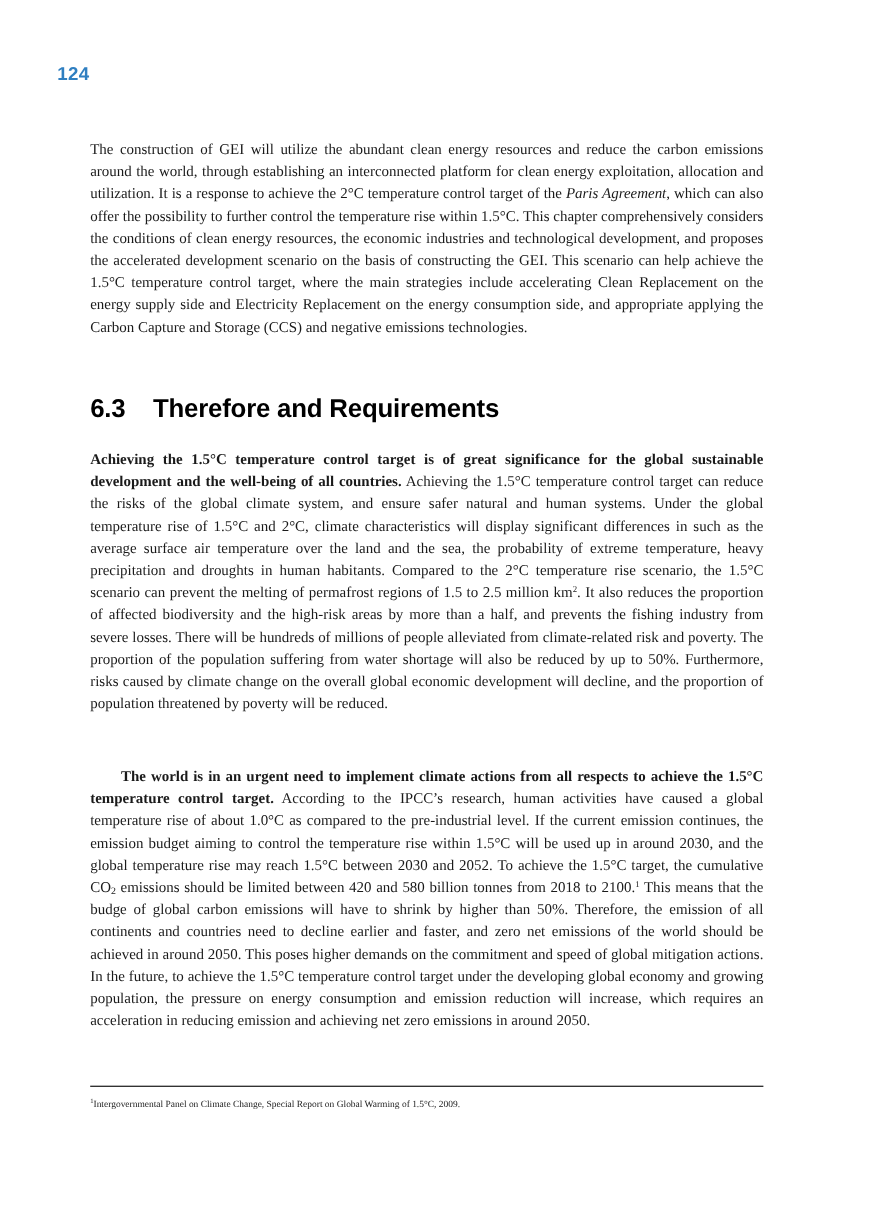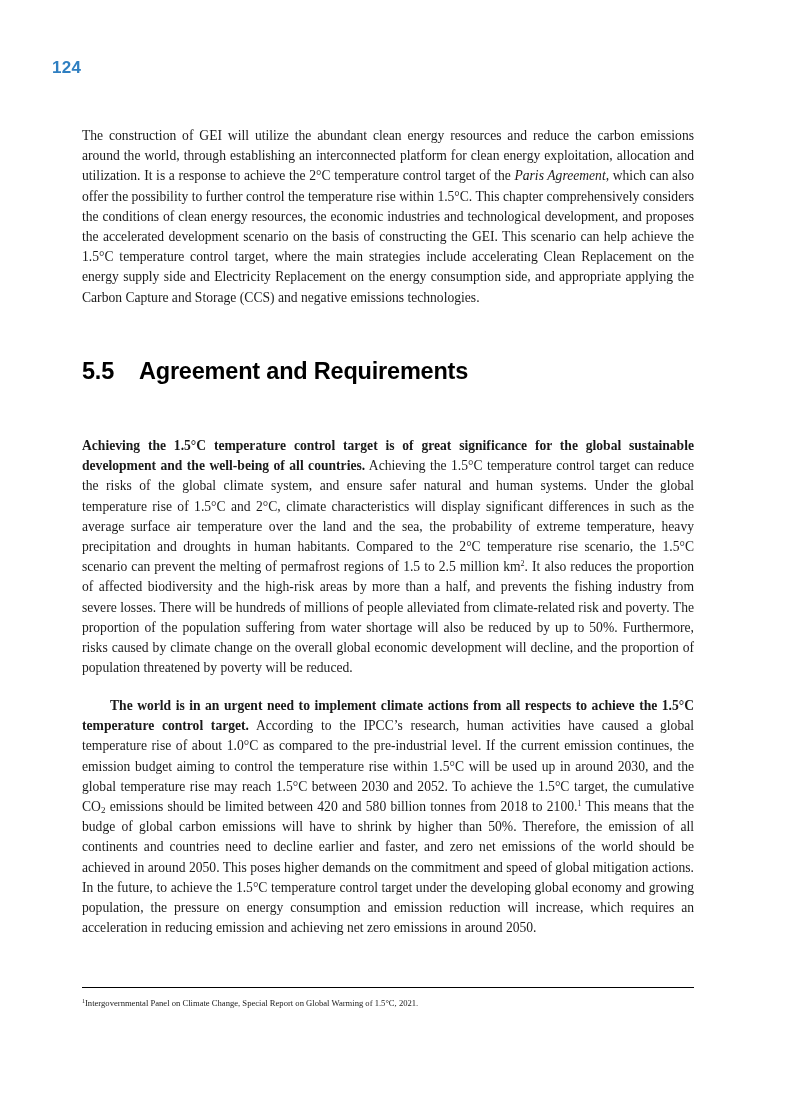--- a/index.html
+++ b/index.html
@@ -15,21 +15,21 @@
     line-height: 20.2px; color: #1a1a1a; text-align: justify;
   }
   .body-text p { margin: 0; }
   #intro { top: 126px; }
   .section-heading {
     position: absolute; left: 82px; top: 358px;
     font-family: "Liberation Sans", sans-serif; font-weight: bold;
     font-size: 23.5px; color: #000; letter-spacing: -0.2px;
   }
   .section-heading .num { display: inline-block; width: 57px; }
-  #para1 { top: 408px; margin-top: 28px; }
+  #para1 { top: 408px; }
   #para2 { top: 696px; text-indent: 28px; }
   .lead { font-weight: bold; }
   .footnote-rule {
     position: absolute; left: 82px; top: 987px; width: 612px;
     height: 0; border-top: 1px solid #000;
   }
   .footnote {
     position: absolute; left: 82px; top: 998px; width: 612px;
     font-family: "Liberation Serif", serif; font-size: 8.6px; color: #1a1a1a;
   }
@@ -40,28 +40,28 @@
 </head>
 <body>
 
 <div class="page-number">124</div>
 
 <div class="body-text" id="intro">
   <p><span>The construction of GEI will utilize the abundant clean energy resources and reduce the carbon emissions around the world, through establishing an interconnected platform for clean energy exploitation, allocation and utilization. It is a response to achieve the 2°C temperature control target of the </span><em>Paris Agreement</em><span>, which can also offer the possibility to further control the temperature rise within 1.5°C. This chapter comprehensively considers the conditions of clean energy resources, the economic industries and technological development, and proposes the accelerated development scenario on the basis of constructing the GEI. This scenario can help achieve the 1.5°C temperature control target, where the main strategies include accelerating Clean Replacement on the energy supply side and Electricity Replacement on the energy consumption side, and appropriate applying the Carbon Capture and Storage (CCS) and negative emissions technologies.</span></p>
 </div>
 
 <div class="section-heading">
-  <span class="num">5.5</span><span>Agreement and Requirements</span>
+  <span class="num">6.3</span><span>Therefore and Requirements</span>
 </div>
 
 <div class="body-text" id="para1">
   <p><span class="lead">Achieving the 1.5°C temperature control target is of great significance for the global sustainable development and the well-being of all countries.</span><span> Achieving the 1.5°C temperature control target can reduce the risks of the global climate system, and ensure safer natural and human systems. Under the global temperature rise of 1.5°C and 2°C, climate characteristics will display significant differences in such as the average surface air temperature over the land and the sea, the probability of extreme temperature, heavy precipitation and droughts in human habitants. Compared to the 2°C temperature rise scenario, the 1.5°C scenario can prevent the melting of permafrost regions of 1.5 to 2.5 million km</span><sup>2</sup><span>. It also reduces the proportion of affected biodiversity and the high-risk areas by more than a half, and prevents the fishing industry from severe losses. There will be hundreds of millions of people alleviated from climate-related risk and poverty. The proportion of the population suffering from water shortage will also be reduced by up to 50%. Furthermore, risks caused by climate change on the overall global economic development will decline, and the proportion of population threatened by poverty will be reduced.</span></p>
 </div>
 
 <div class="body-text" id="para2">
   <p><span class="lead">The world is in an urgent need to implement climate actions from all respects to achieve the 1.5°C temperature control target.</span><span> According to the IPCC’s research, human activities have caused a global temperature rise of about 1.0°C as compared to the pre-industrial level. If the current emission continues, the emission budget aiming to control the temperature rise within 1.5°C will be used up in around 2030, and the global temperature rise may reach 1.5°C between 2030 and 2052. To achieve the 1.5°C target, the cumulative CO</span><sub>2</sub><span> emissions should be limited between 420 and 580 billion tonnes from 2018 to 2100.</span><sup>1</sup><span> This means that the budge of global carbon emissions will have to shrink by higher than 50%. Therefore, the emission of all continents and countries need to decline earlier and faster, and zero net emissions of the world should be achieved in around 2050. This poses higher demands on the commitment and speed of global mitigation actions. In the future, to achieve the 1.5°C temperature control target under the developing global economy and growing population, the pressure on energy consumption and emission reduction will increase, which requires an acceleration in reducing emission and achieving net zero emissions in around 2050.</span></p>
 </div>
 
 <div class="footnote-rule"></div>
 
 <div class="footnote">
-  <sup>1</sup><span>Intergovernmental Panel on Climate Change, Special Report on Global Warming of 1.5°C, 2021.</span>
+  <sup>1</sup><span>Intergovernmental Panel on Climate Change, Special Report on Global Warming of 1.5°C, 2009.</span>
 </div>
 
 </body></html>

